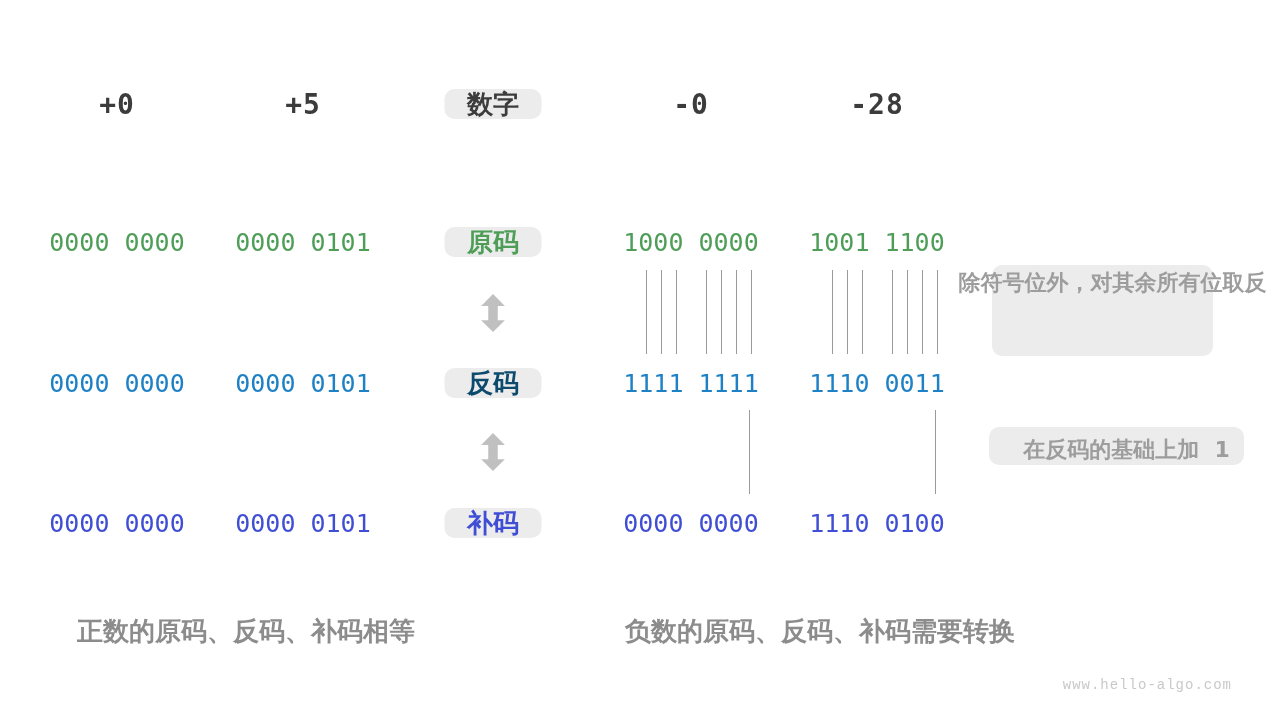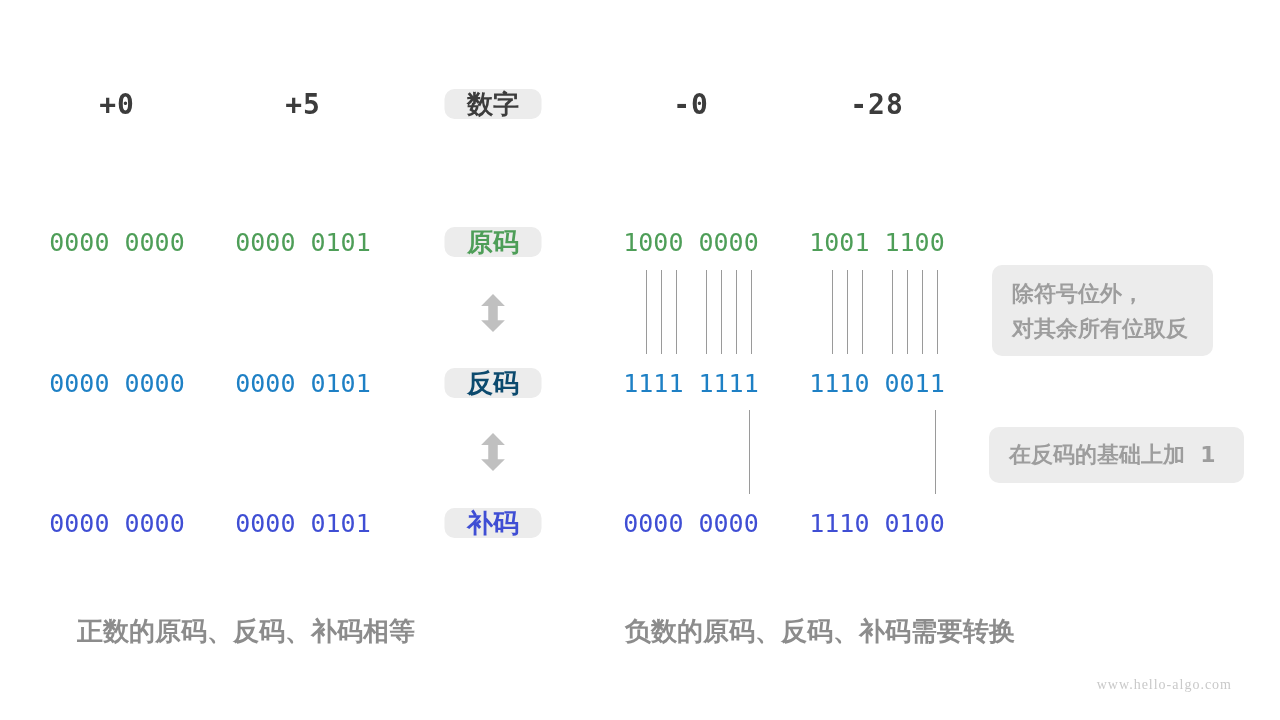--- a/index.html
+++ b/index.html
@@ -29,38 +29,38 @@
   .tag{
     background:#ececec;border-radius:10px;width:97px;height:30px;
     display:flex;align-items:center;justify-content:center;
     font-size:26px;font-weight:bold;color:#3c3c3c;
   }
   .tag.green{color:#4e9e58}.tag.blue{color:#0c4a6e}.tag.indigo{color:#3f4ed4}
   
   .anno{
     position:absolute;background:#ececec;border-radius:10px;
     color:#9d9d9d;font-weight:bold;font-size:22px;
-    display:flex;flex-direction:column;justify-content:center;
+    display:flex;flex-direction:row;justify-content:center;
     padding-left:20px;box-sizing:border-box;line-height:35px;white-space:pre;
   }
   .anno1{left:992px;top:265px;width:221px;height:91px;}
-  .anno2{left:989px;top:427px;width:255px;height:56px;line-height:46px;}
+  .anno2{left:989px;top:427px;width:255px;height:38px;line-height:46px;}
   
   .cap{font-size:26px;font-weight:bold;color:#8c8c8c;}
   
   .tick{position:absolute;width:1px;background:#9a9a9a;}
   .tick-a{top:270px;height:84px;}
   .tick-b{top:410px;height:84px;}
   
   .arrow{position:absolute;transform:translate(-50%,-50%);width:30px;height:38px;}
   .arrow svg{display:block;width:100%;height:100%;}
   
   .watermark{
     position:absolute;right:48px;top:685px;transform:translateY(-50%);
-    font-family:Liberation Serif, serif;
+    font-family:Liberation Mono, monospace;
     font-size:14px;color:#c9c9c9;letter-spacing:1px;
   }
 </style>
 </head>
 <body>
 
 <div class="canvas">
 
   <div class="abs c1 r0 num">+0</div>
   <div class="abs c2 r0 num">+5</div>

